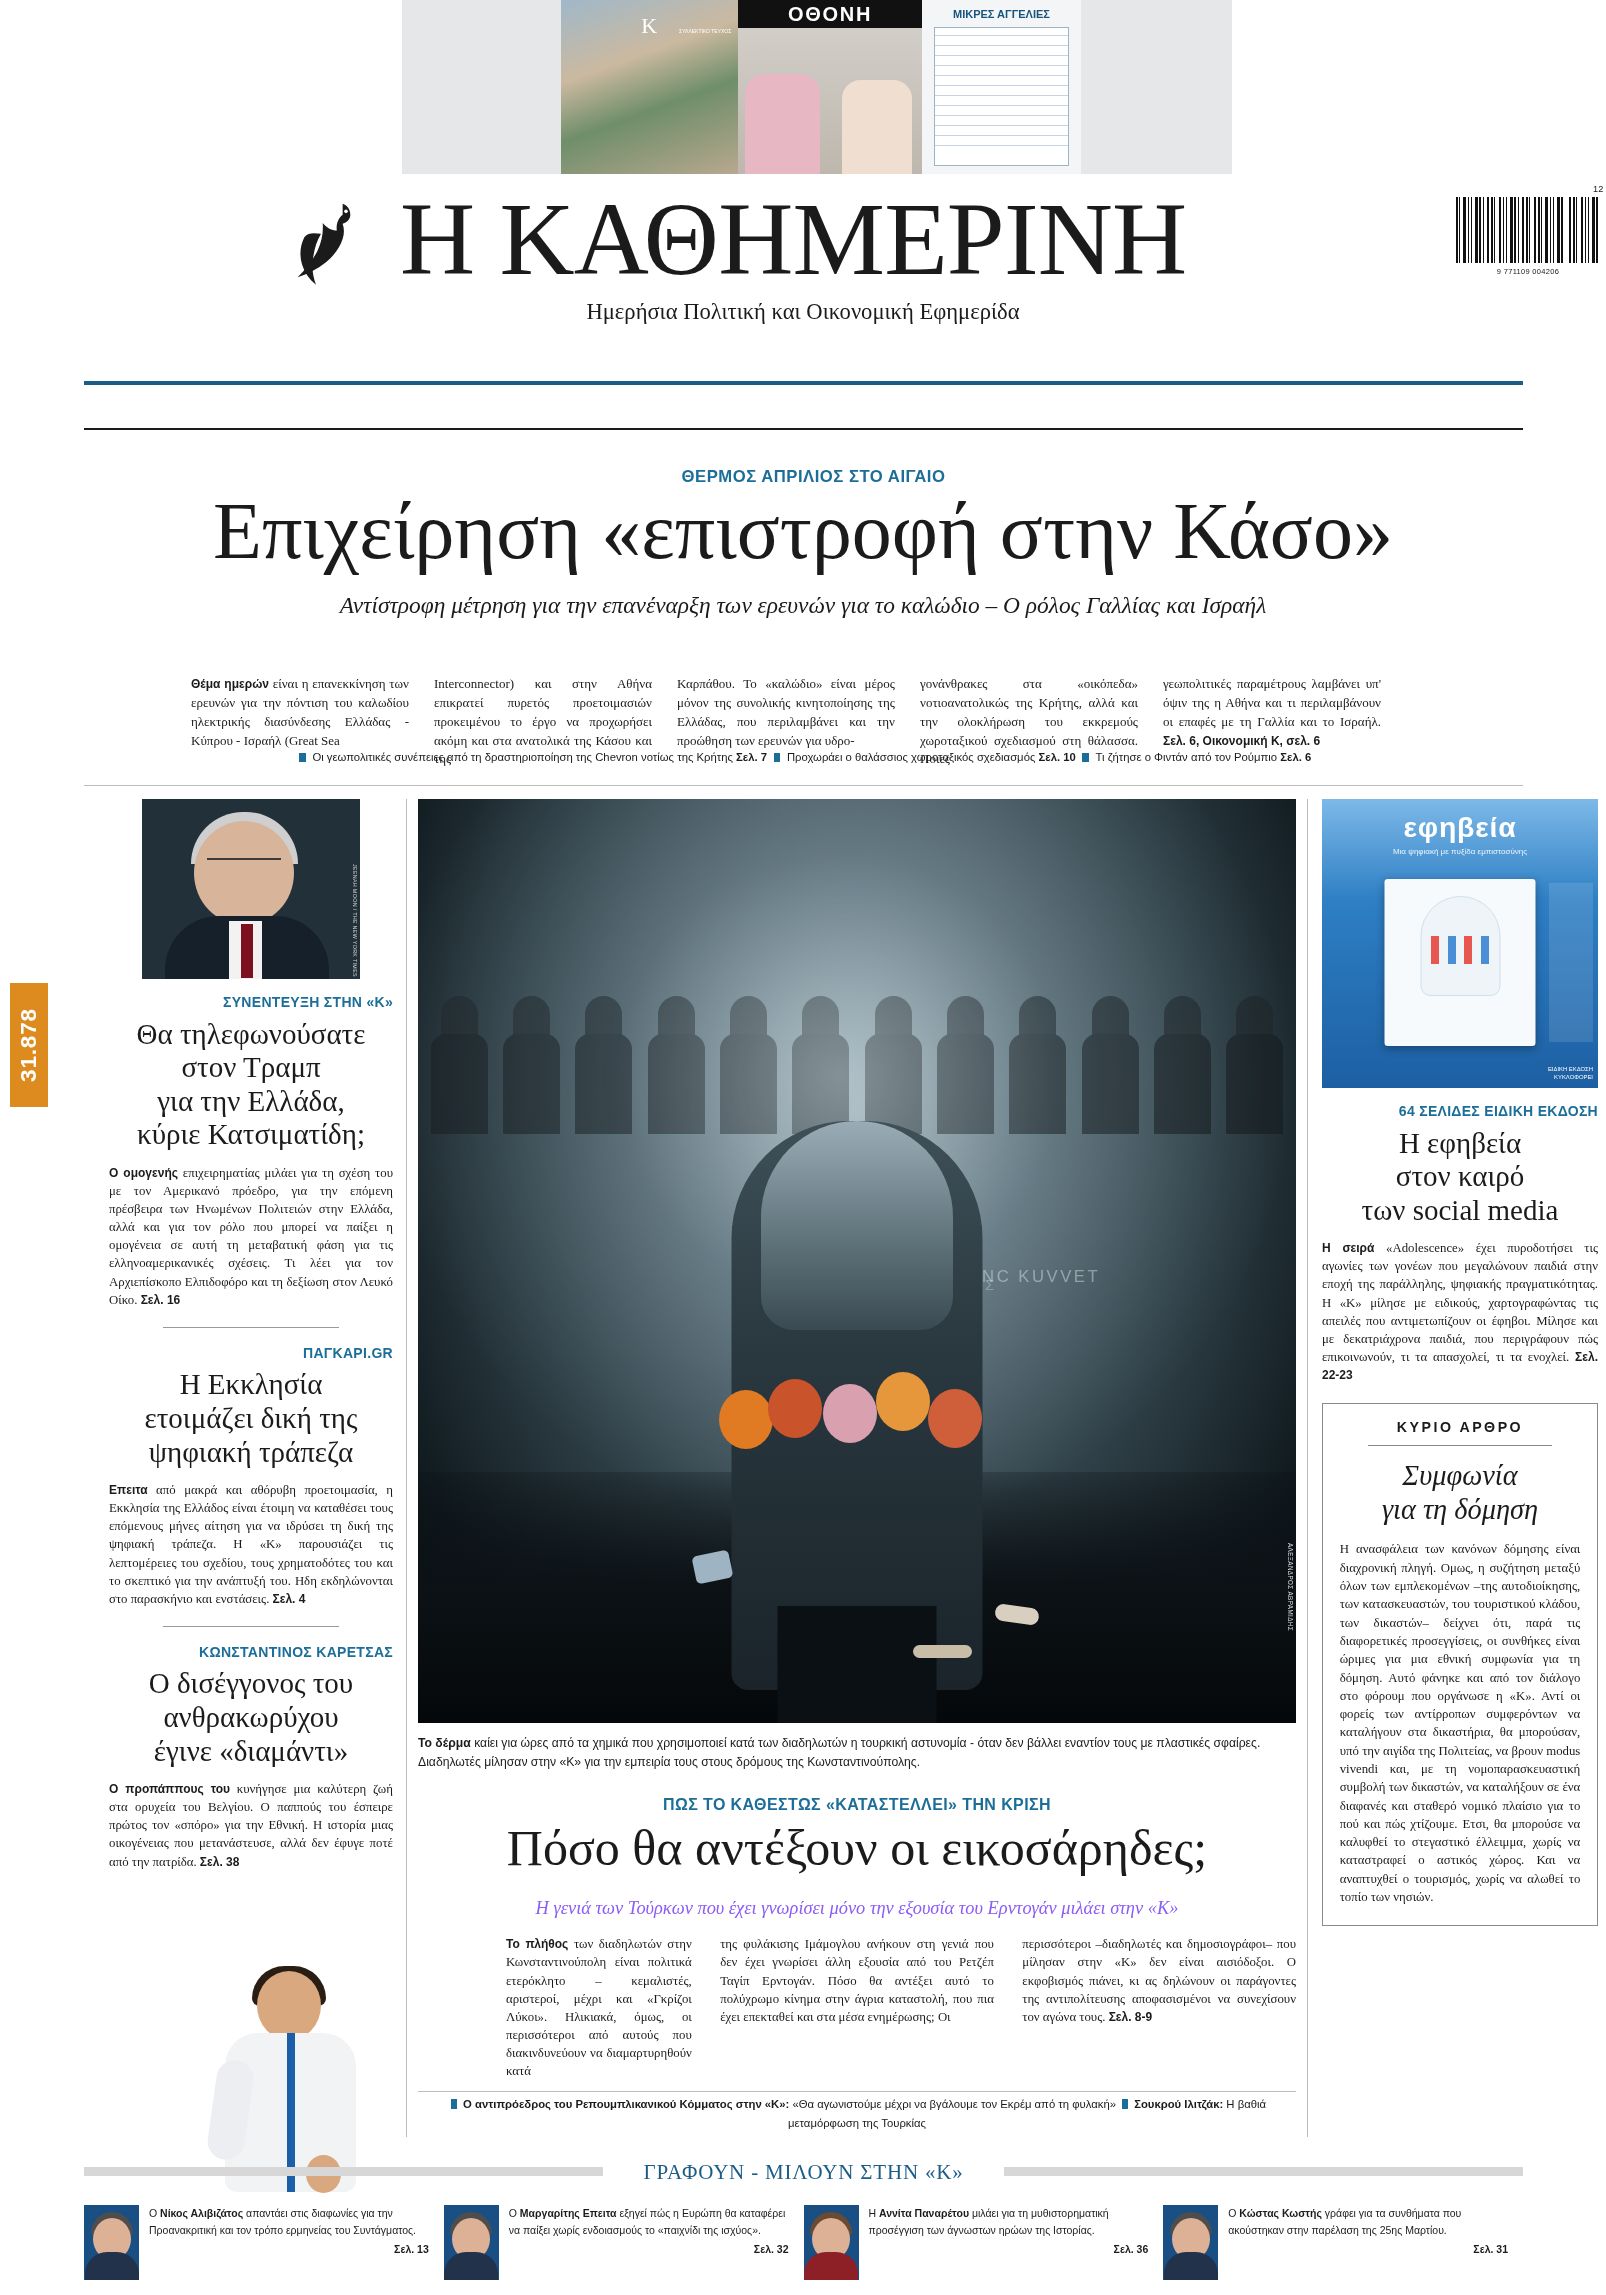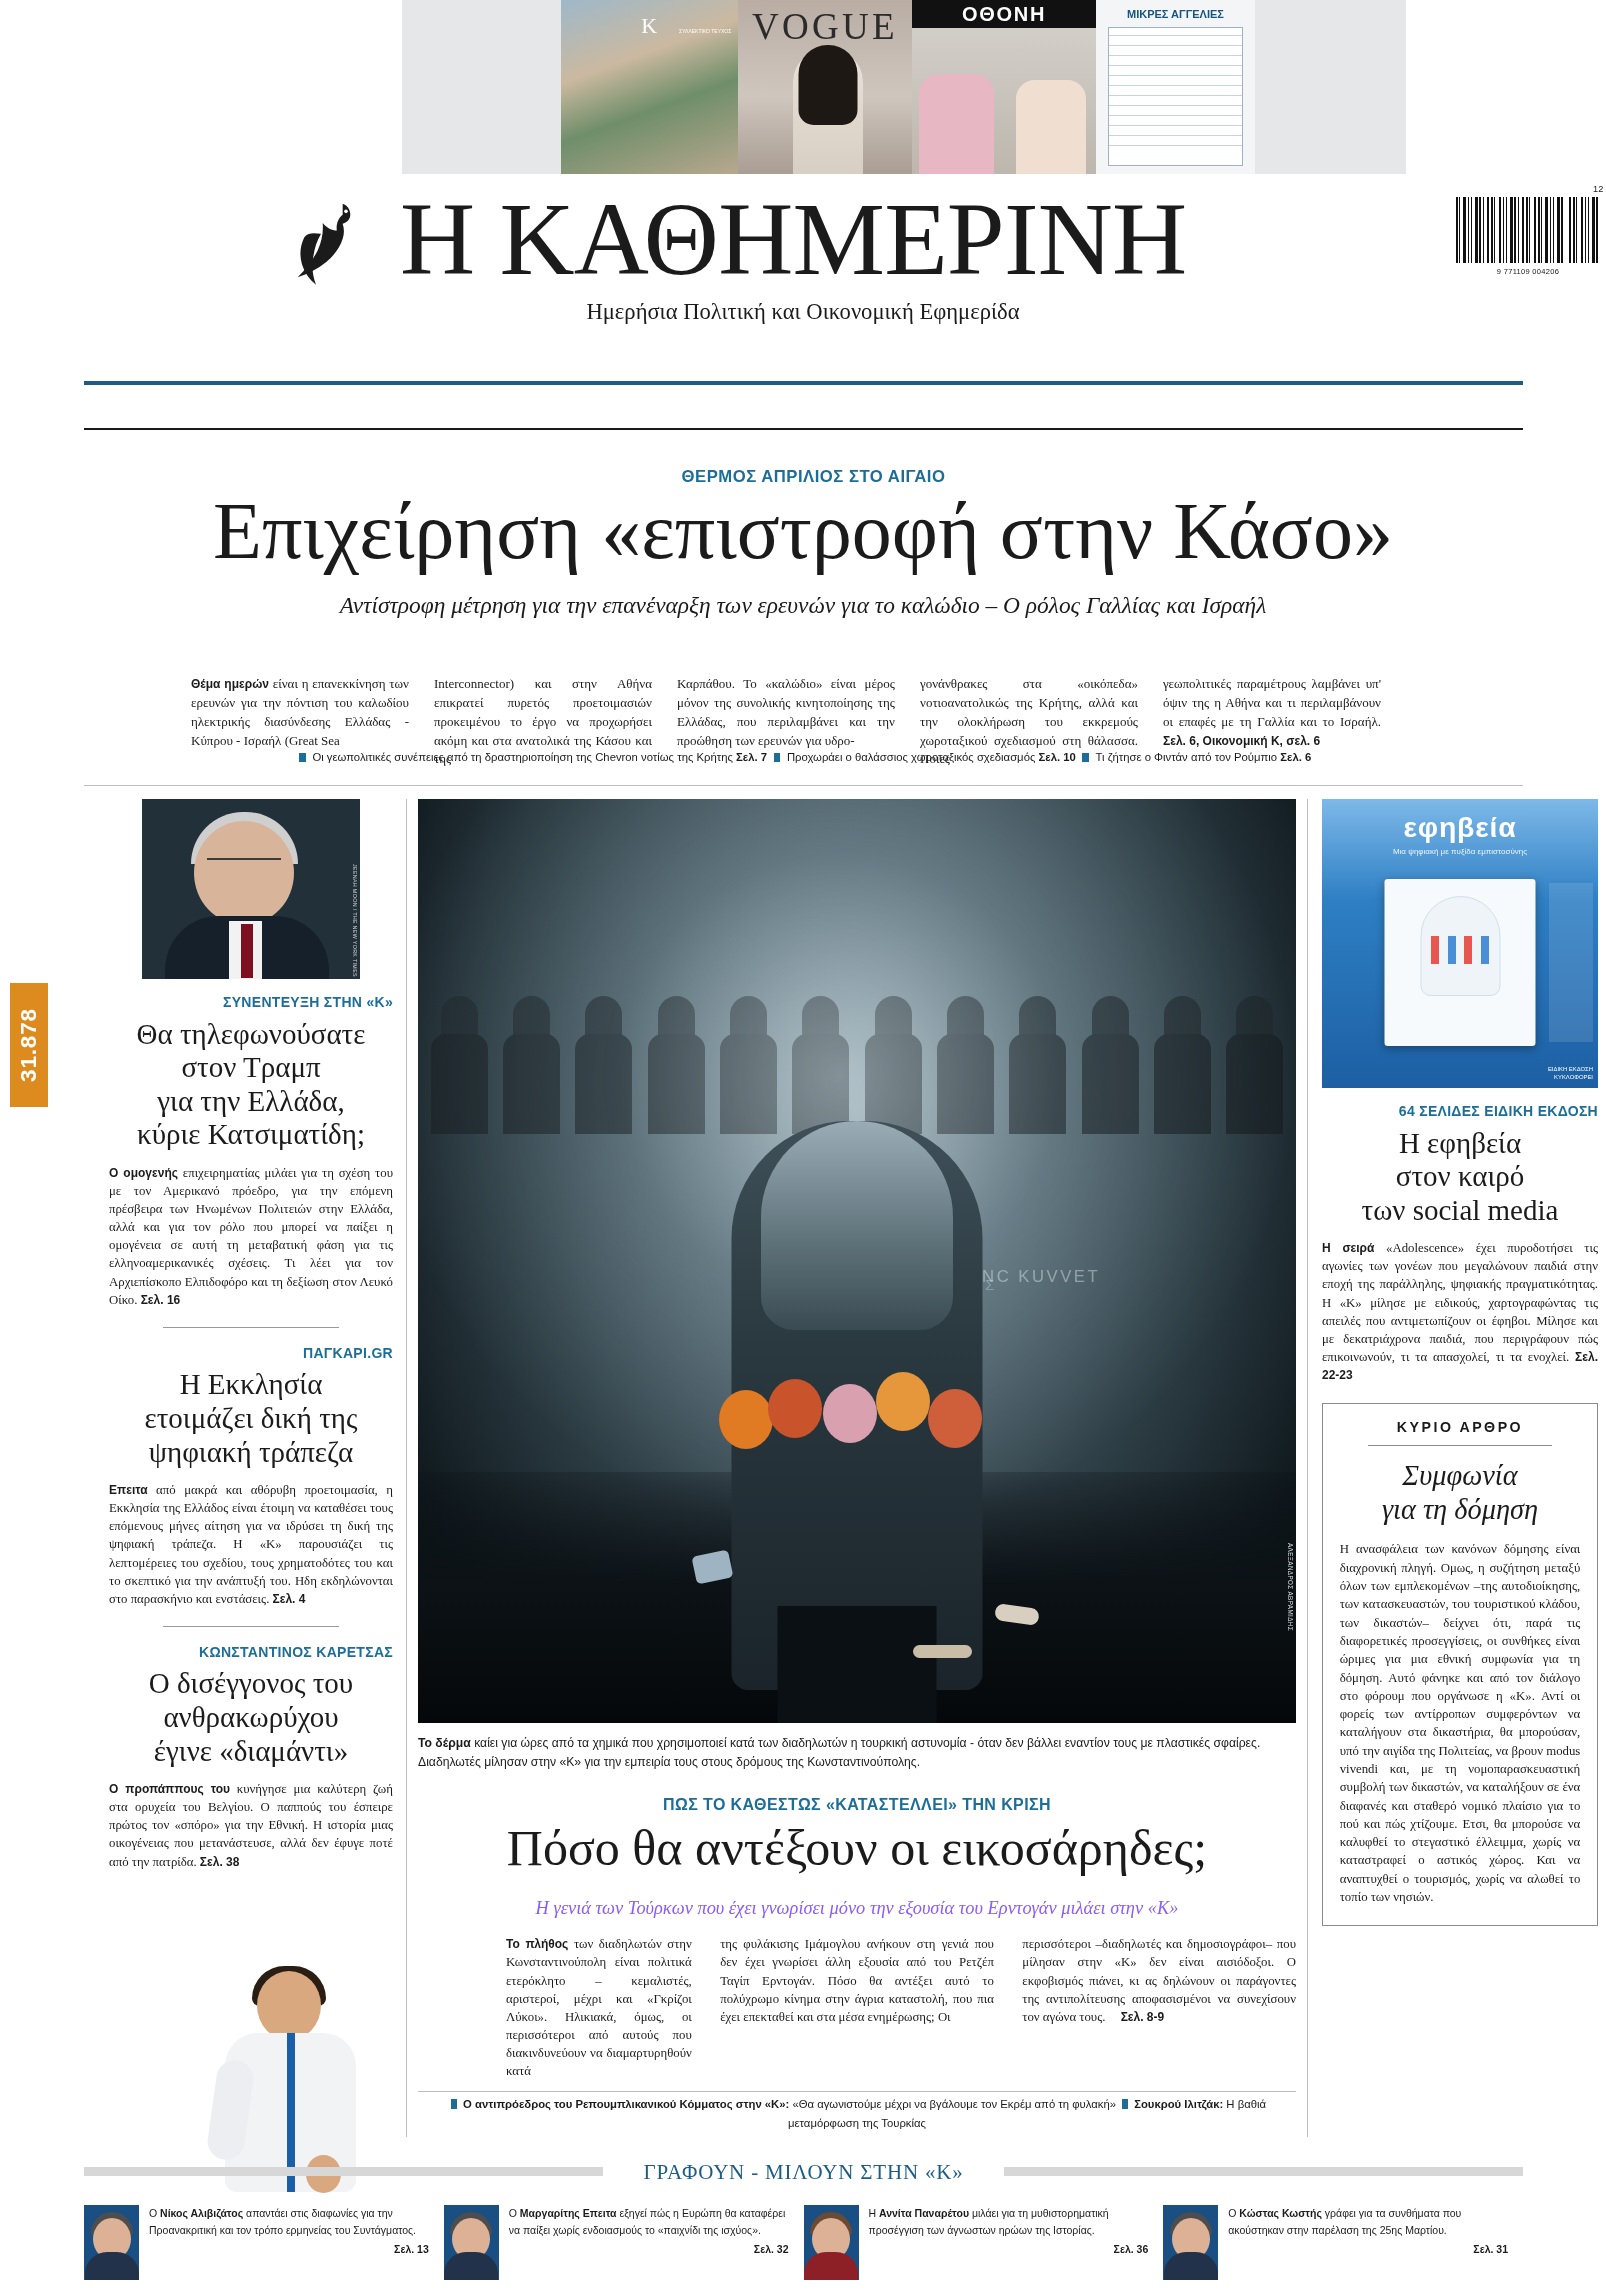--- a/index.html
+++ b/index.html
@@ -136,21 +136,21 @@
 
   .photocap { margin-top:11px; font-family:"Liberation Sans",sans-serif; font-size:12.2px; line-height:1.58; color:#1b1b1b; }
   .photocap b { font-weight:bold; }
 
   .mid-kicker { margin-top:23.4px; text-align:center; color:#1c6e99; font-weight:bold; font-size:16px; letter-spacing:0.4px;}
   .mid-head { margin-top:6.7px; text-align:center; font-family:"Liberation Serif",serif; font-size:50px; line-height:1.08; color:#1b1b1b;}
   .mid-sub { margin-top:23px; text-align:center; font-family:"Liberation Serif",serif; font-style:italic; font-size:18.4px; color:#8b5cf6;}
   .mid-cols { margin-top:16.7px; display:flex; gap:28.4px; }
   .mid-cols .mc { width:274px; font-family:"Liberation Serif",serif; font-size:12.8px; line-height:1.42; text-align:justify; color:#1b1b1b;}
   .mid-cols .mc b { font-family:"Liberation Sans",sans-serif; font-size:12px;}
-  .mid-cols .mc .sel { font-family:"Liberation Sans",sans-serif; font-weight:bold; font-size:12px;margin-left:12px;}
+  .mid-cols .mc .sel { font-family:"Liberation Sans",sans-serif; font-weight:bold; font-size:12px;}
   .mc1-indent { padding-left:88px; }
   .mid-bullets { margin-top:13.4px; text-align:center; font-size:11.3px; line-height:1.7; color:#1b1b1b;}
   .mid-bullets .sq { display:inline-block; width:6.7px; height:9.2px; background:#1c6e99; margin:0 5.9px -0.8px 2.5px;}
   .mid-bullets b { font-weight:bold; }
 
   
   .col-right { position:absolute; left:1322px; top:799px; width:276px; }
   .advert { width:276px; height:289px; background:linear-gradient(180deg,#7db9e8 0%,#2e7fc4 35%,#1d5fa3 100%); position:relative; overflow:hidden;}
   .advert .atitle { position:absolute; top:11.7px; width:100%; text-align:center; color:#fff; font-size:28.4px; font-weight:bold; letter-spacing:0.8px;}
   .advert .asub { position:absolute; top:47px; width:100%; text-align:center; color:#eaf4ff; font-size:8px; line-height:1.4;}
@@ -186,25 +186,20 @@
 </head>
 <body>
 
 <div class="page">
 
   <div class="promo-strip">
     <div class="pcell p-blank"></div>
     <div class="pcell p-k">
       <div class="ktag">K</div>
       <div class="kcap">ΣΥΛΛΕΚΤΙΚΟ ΤΕΥΧΟΣ</div>
-    </div>
-    <div class="pcell p-vogue">
-      <div class="vlogo">VOGUE</div>
-      <div class="vfig"></div>
-      <div class="vhair"></div>
     </div>
     <div class="pcell p-othoni">
       <div class="obar">ΟΘΟΝΗ</div>
       <div class="ofig"></div>
       <div class="ofig2"></div>
     </div>
     <div class="pcell p-puzzle">
       <div class="ptitle">ΜΙΚΡΕΣ ΑΓΓΕΛΙΕΣ</div>
       <div class="pgrid">
         <i style="top:6.7px"></i>

